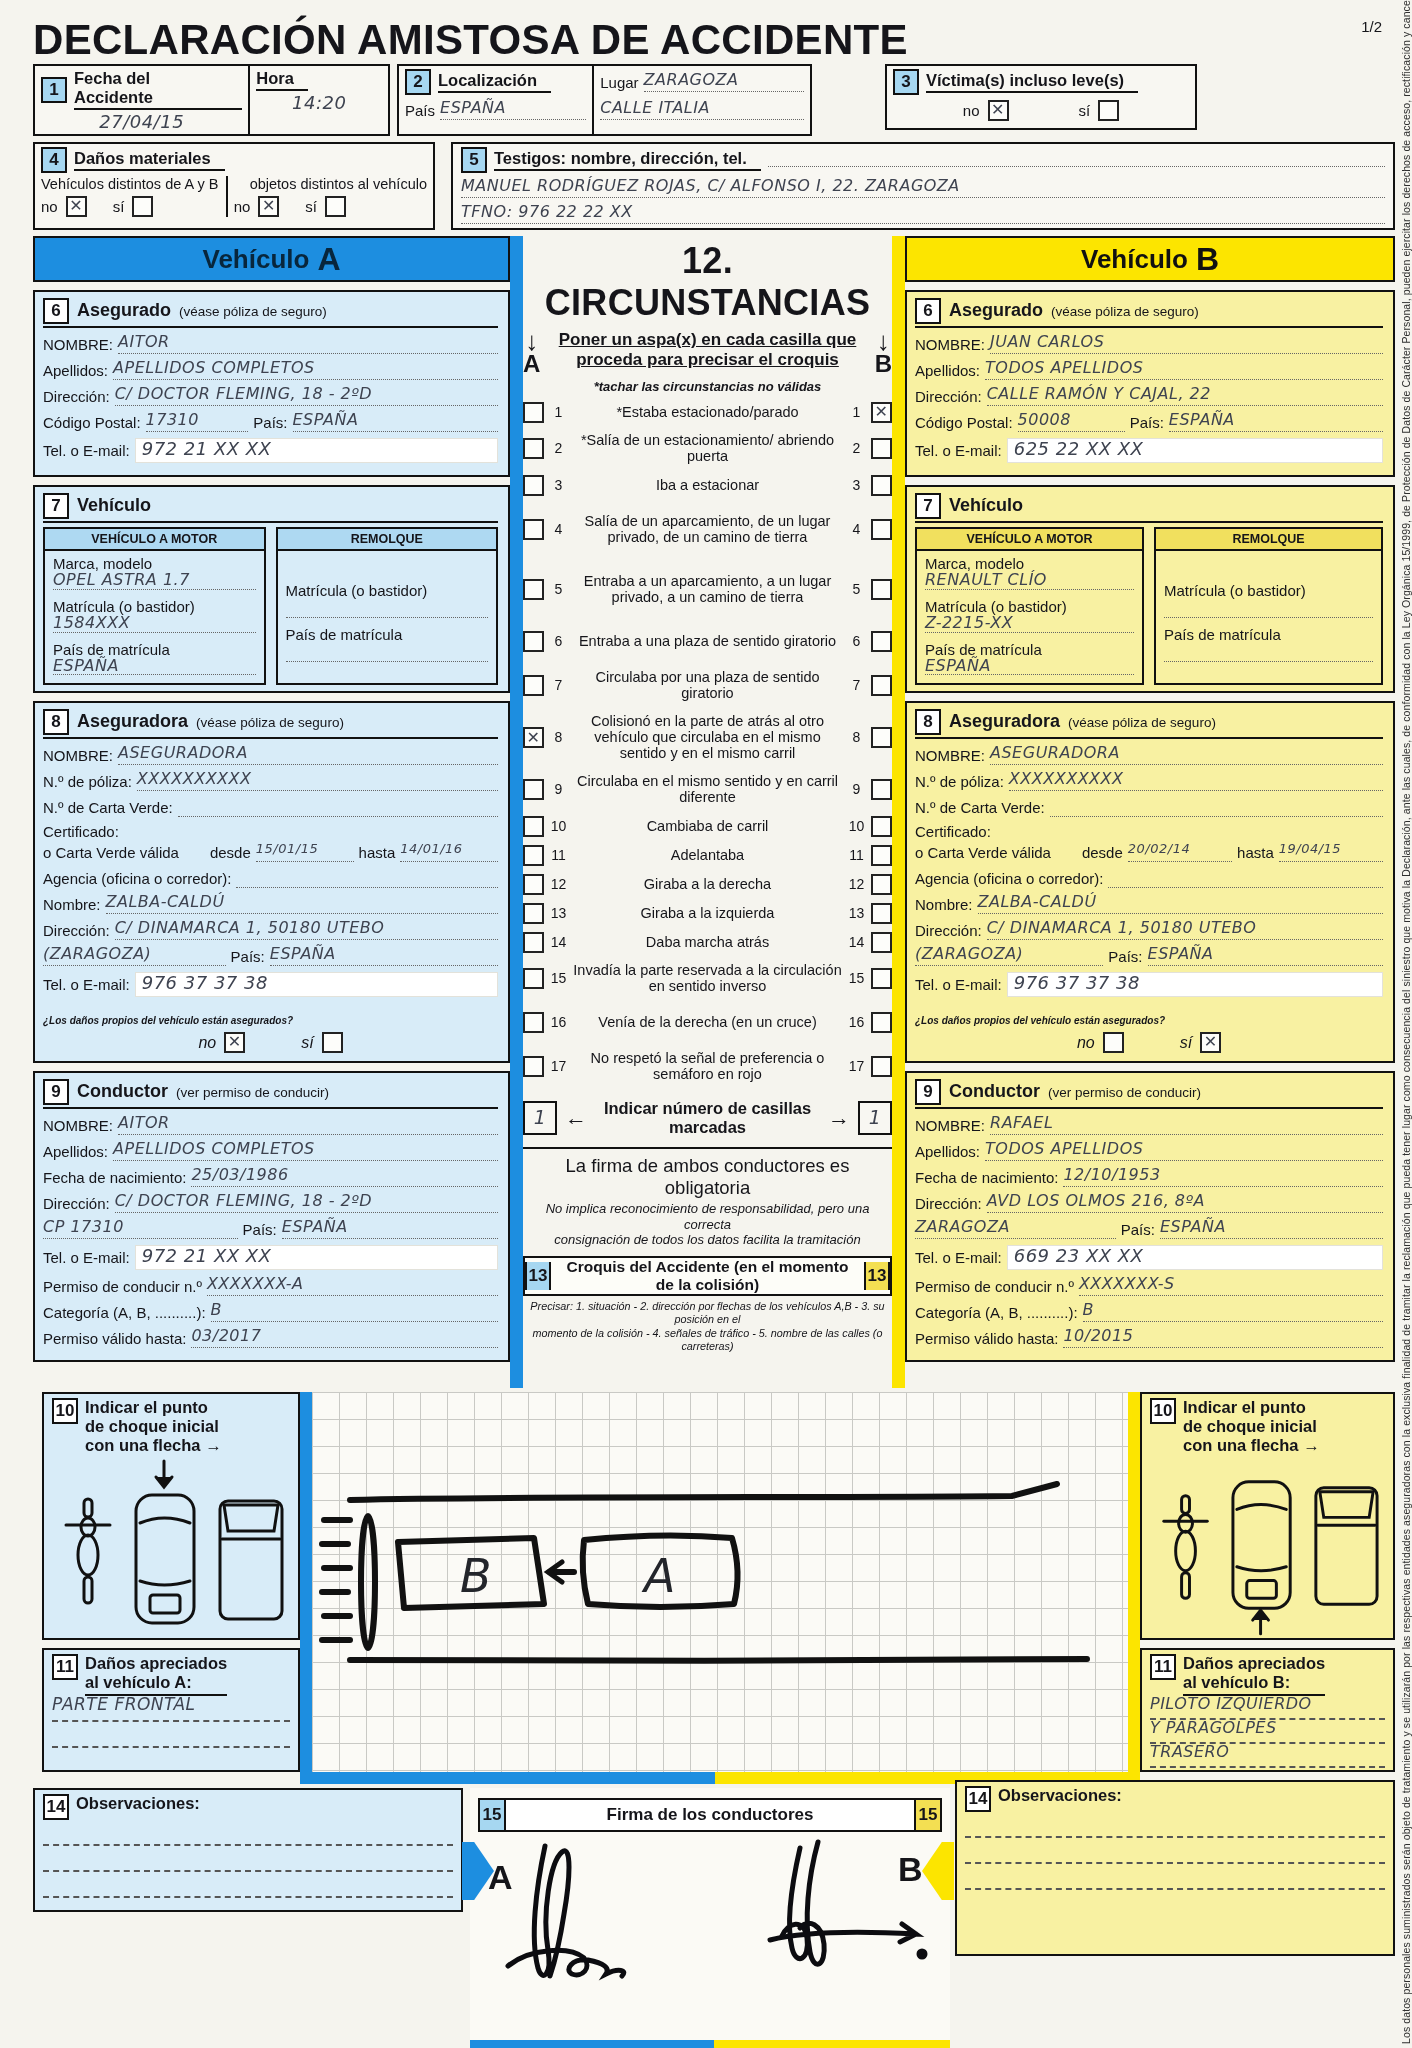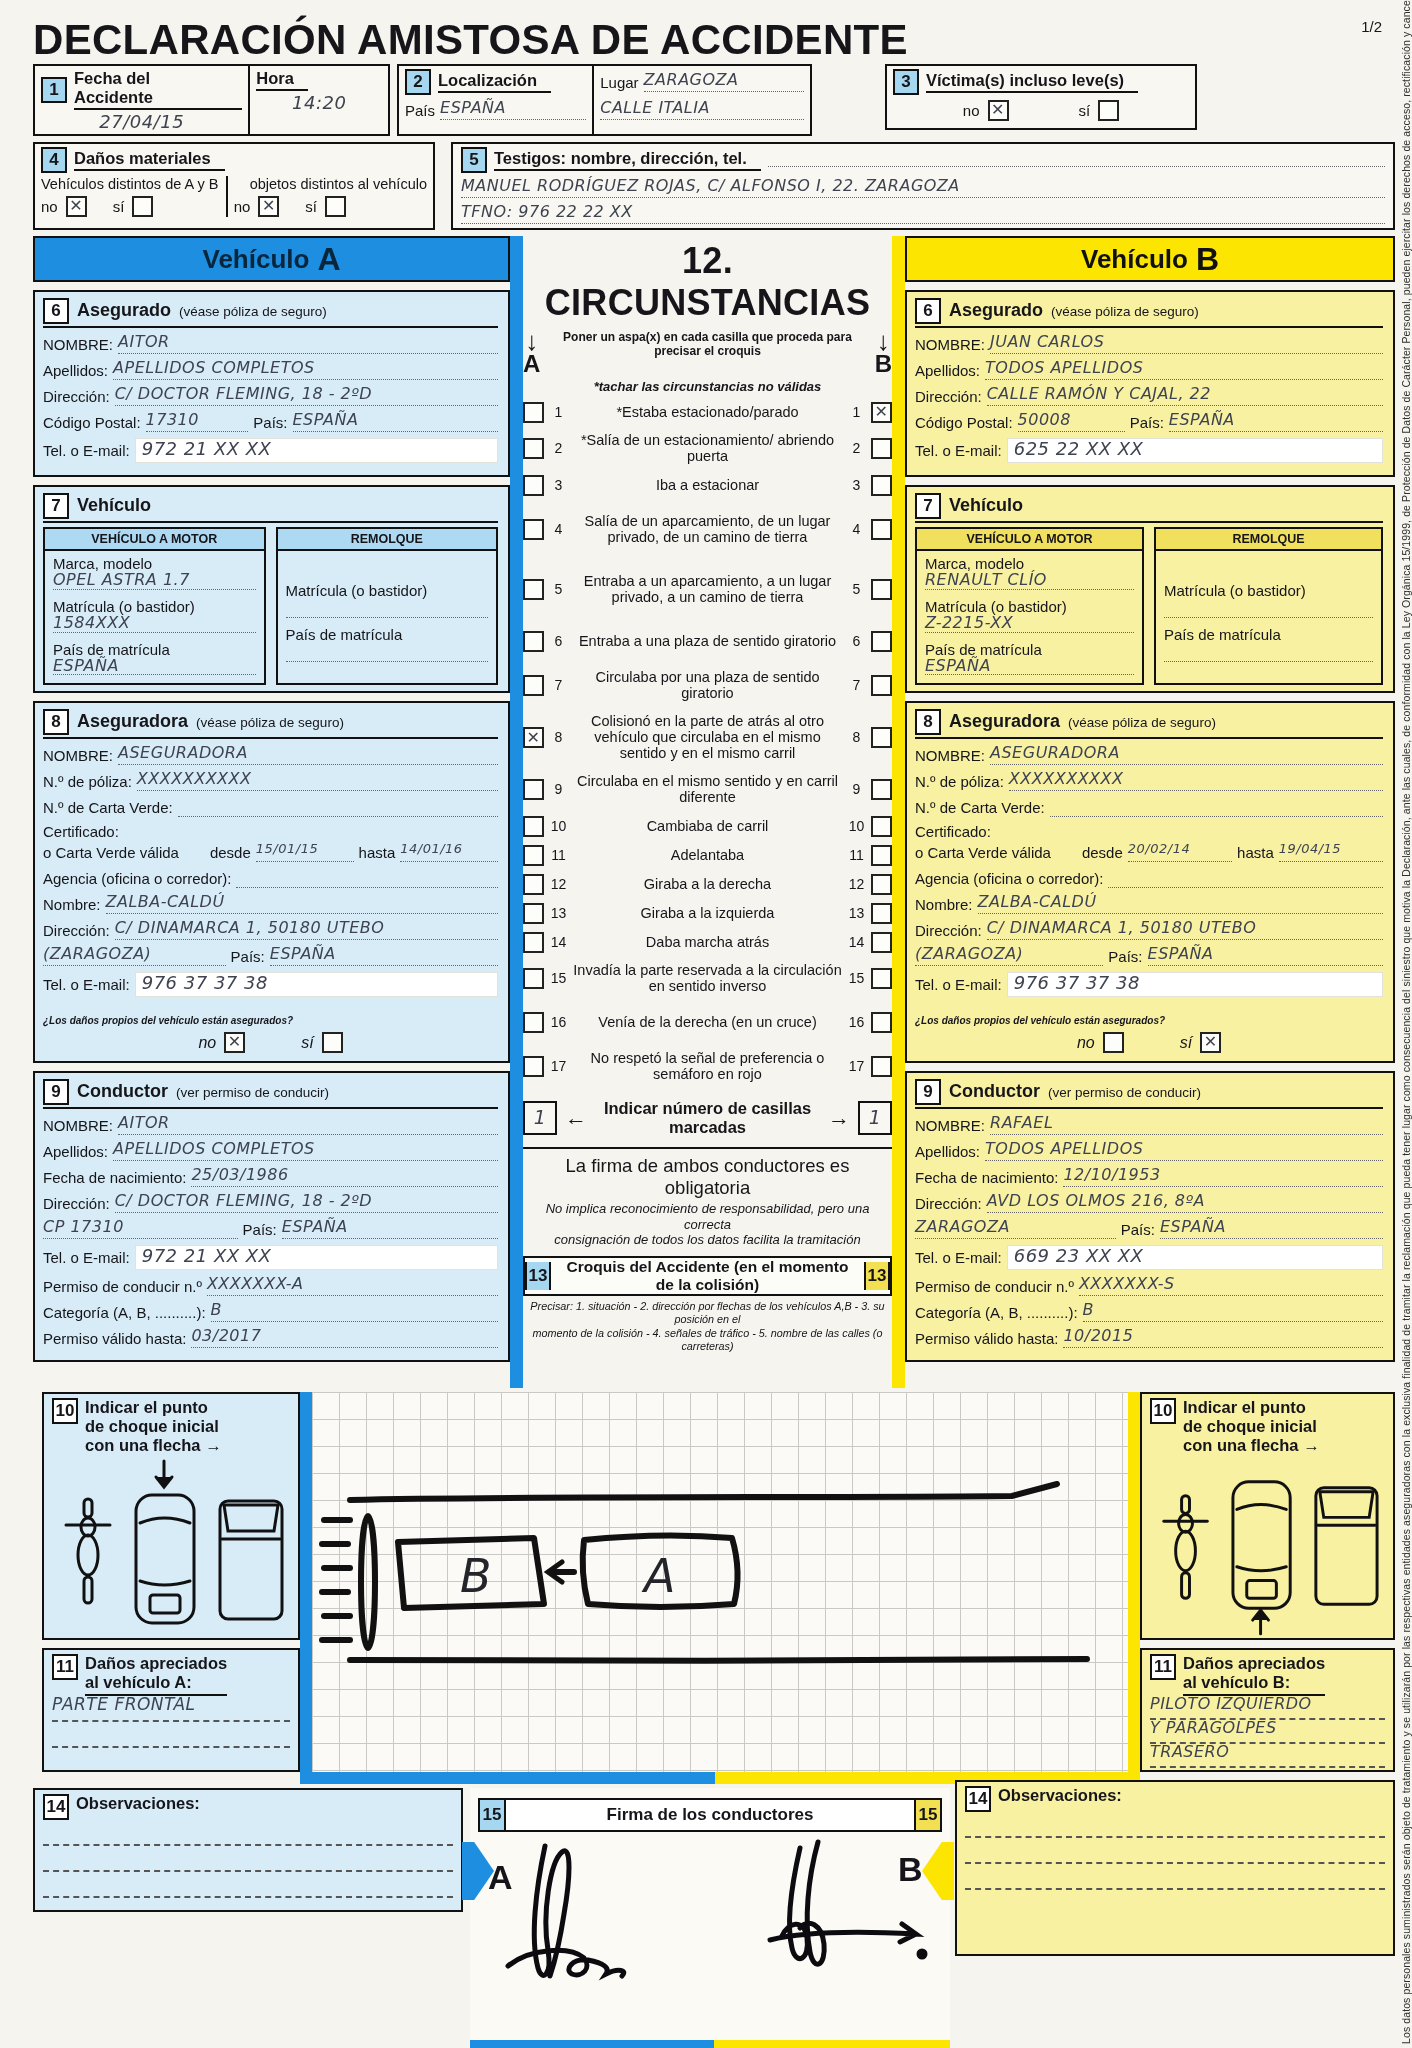--- a/index.html
+++ b/index.html
@@ -48,21 +48,21 @@
   .yn .cb{margin-left:8px;}
   
   .mid{position:absolute;left:523px;top:236px;width:369px;}
   .strip{position:absolute;}
   .s-blue{background:#1d8ee0;}
   .s-yellow{background:#fce500;}
   .mtitle{font-size:36px;font-weight:bold;text-align:center;margin:4px 0 6px 0;letter-spacing:.3px;}
   .instr{display:flex;align-items:flex-start;gap:4px;}
   .instr .ab{display:flex;flex-direction:column;align-items:center;font-weight:bold;font-size:24px;line-height:.9;}
   .instr .arrow{font-size:26px;font-weight:bold;}
-  .instr .itext{flex:1;text-align:center;font-weight:bold;font-size:12px;line-height:1.2;}
+  .instr .itext{flex:1;text-align:center;font-weight:bold;font-size:17px;line-height:1.2;text-decoration:underline;}
   .tachar{text-align:center;font-weight:bold;font-style:italic;font-size:13px;margin:4px 0 8px 0;}
   .crow{display:flex;align-items:center;gap:6px;margin:8px 0;font-size:14.5px;line-height:1.1;}
   .crow .num{width:17px;font-size:14px;flex:0 0 auto;text-align:center;}
   .crow .txt{flex:1;text-align:center;}
   .crow.h2{min-height:36px;}
   .crow.h3{min-height:52px;}
   .countrow{display:flex;align-items:center;gap:8px;margin:14px 0 10px 0;}
   .countbox{width:30px;height:30px;border:2.5px solid #111;display:flex;align-items:center;justify-content:center;flex:0 0 auto;background:#f8f7f2;}
   .countrow .ct{flex:1;text-align:center;font-weight:bold;font-size:16.5px;line-height:1.15;}
   .countrow .ar{font-size:22px;font-weight:bold;}

